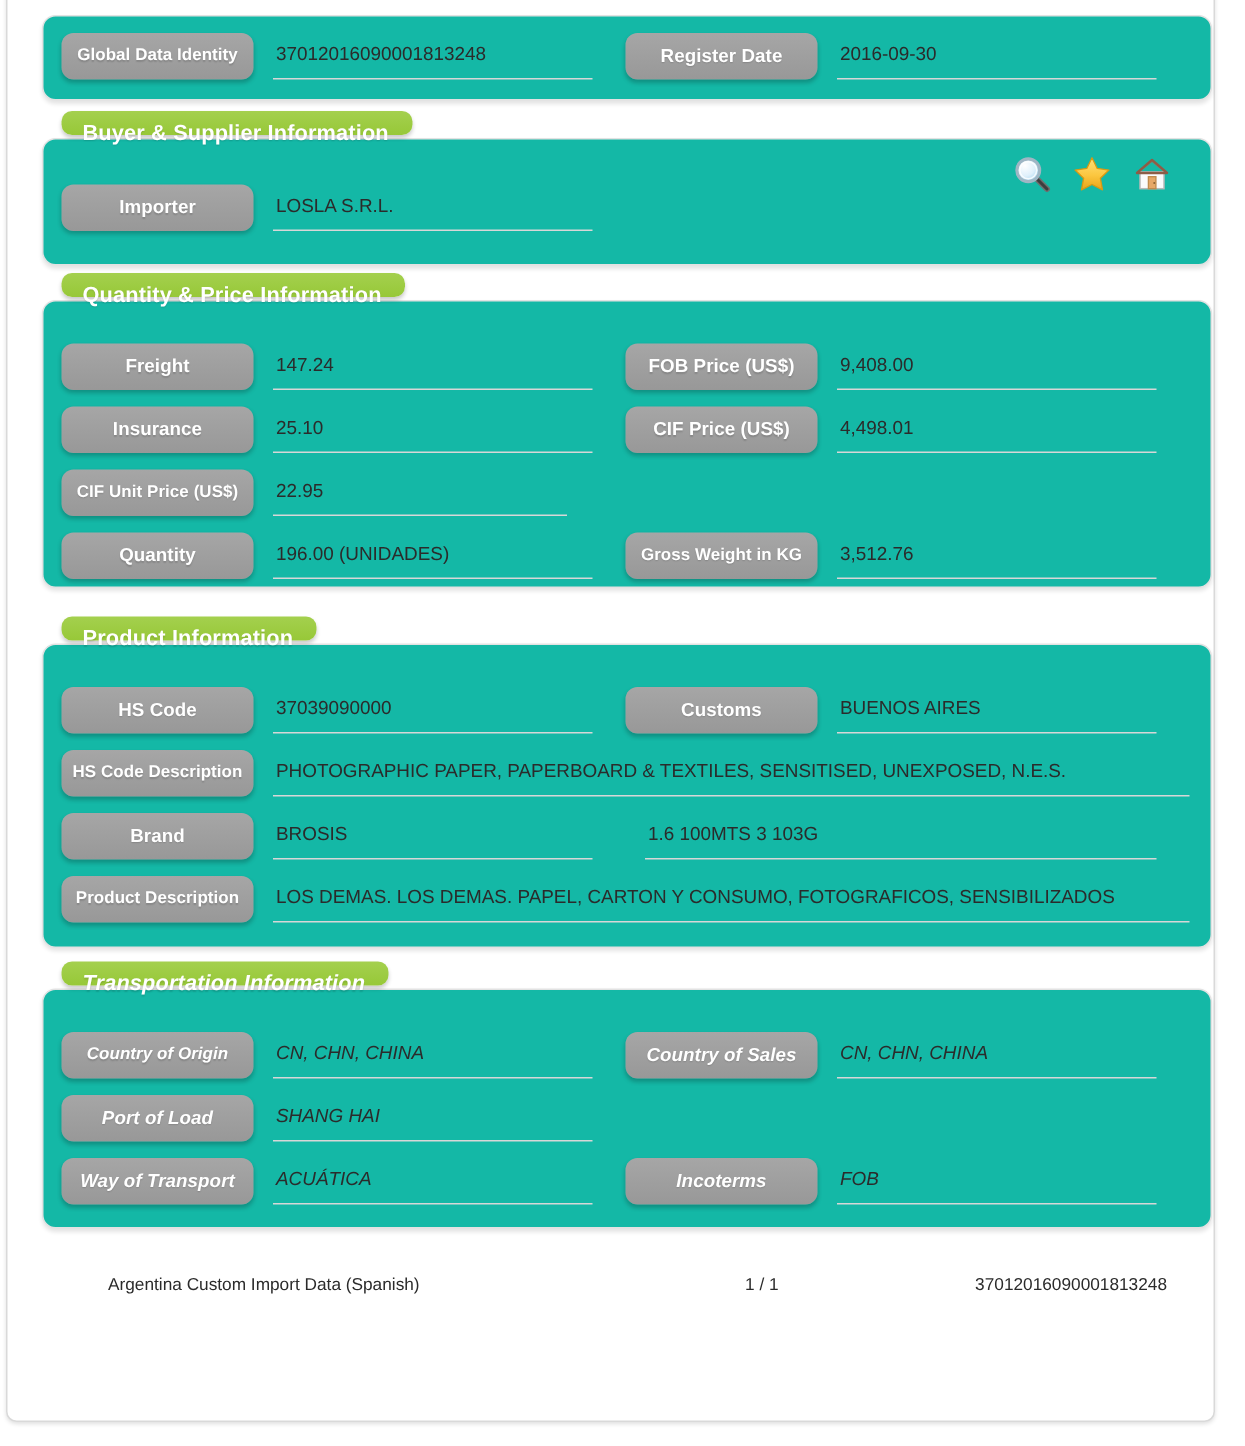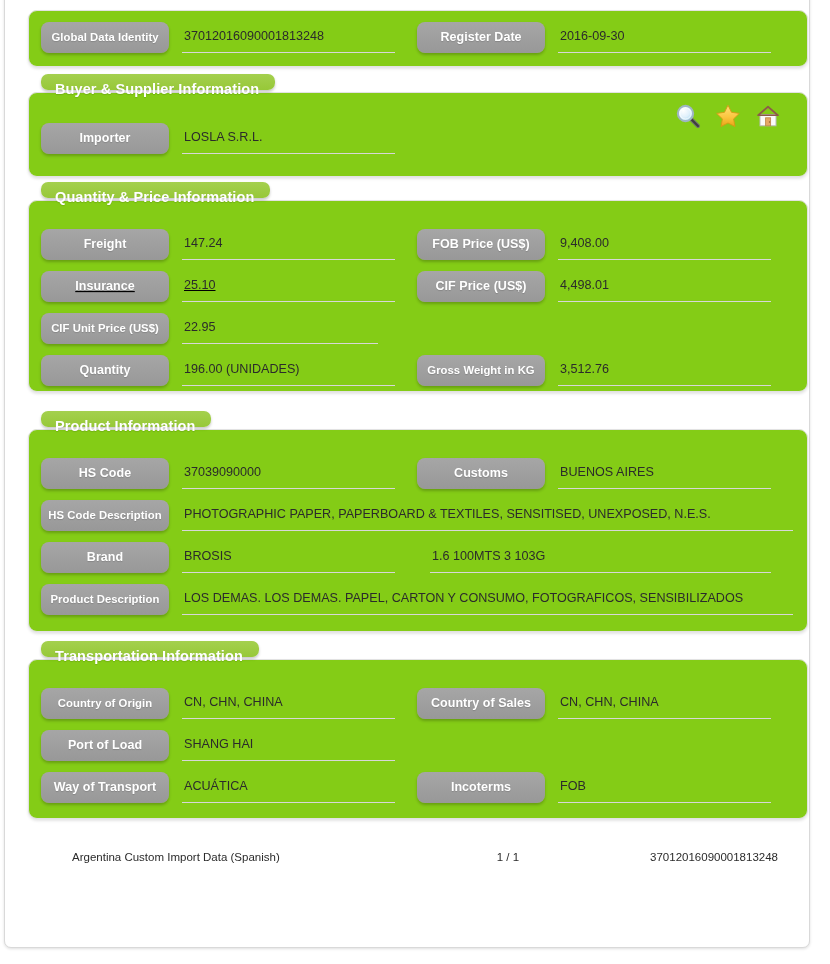--- a/index.html
+++ b/index.html
@@ -37,21 +37,21 @@
     left: 0;
     top: 0;
     width: 830px;
     padding: 0;
   }
 
   
   .panel {
     position: relative;
     margin: 0 22px 0 28px;
-    background: #84cc16;
+    background: #14b8a6;
     border: 1px solid #e2e2e2;
     border-radius: 9px;
     box-shadow: 0 2px 3px rgba(0,0,0,0.11);
     box-sizing: border-box;
   }
   .panel-header {
     position: absolute;
     left: 12px;
     top: -19px;
     height: 16px;
@@ -234,21 +234,21 @@
               </div>
             </div>
             <div class="field half" style="padding-right: 22px;">
               <div class="lab">FOB Price (US$)</div>
               <div class="val-wrap">
                 <div class="val">9,408.00</div>
               </div>
             </div>
           </div>
           <div class="row" style="margin-bottom: 9px;">
-            <div class="field half" style="padding-right: 22px; text-decoration: underline;">
+            <div class="field half" style="padding-right: 22px;">
               <div class="lab">Insurance</div>
               <div class="val-wrap">
                 <div class="val">25.10</div>
               </div>
             </div>
             <div class="field half" style="padding-right: 22px;">
               <div class="lab">CIF Price (US$)</div>
               <div class="val-wrap">
                 <div class="val">4,498.01</div>
               </div>
@@ -325,21 +325,21 @@
           <div class="row" style="margin-bottom: 9px;">
             <div class="field full">
               <div class="lab small">Product Description</div>
               <div class="val-wrap">
                 <div class="val">LOS DEMAS. LOS DEMAS. PAPEL, CARTON Y CONSUMO, FOTOGRAFICOS, SENSIBILIZADOS</div>
               </div>
             </div>
           </div>
         </div>
       </div>
-      <div class="panel" style="position: absolute; left: 28px; right: 22px; top: 659px; height: 160px; margin: 0px;">
+      <div class="panel" style="position: absolute; left: 28px; right: 22px; top: 659px; height: 160px; margin: 0px; font-style: italic;">
         <div class="panel-header">Transportation Information</div>
         <div class="rows" style="position: absolute; left: 12px; right: 14px; top: 28px;">
           <div class="row" style="margin-bottom: 9px;">
             <div class="field half" style="padding-right: 22px;">
               <div class="lab small">Country of Origin</div>
               <div class="val-wrap">
                 <div class="val">CN, CHN, CHINA</div>
               </div>
             </div>
             <div class="field half" style="padding-right: 22px;">

